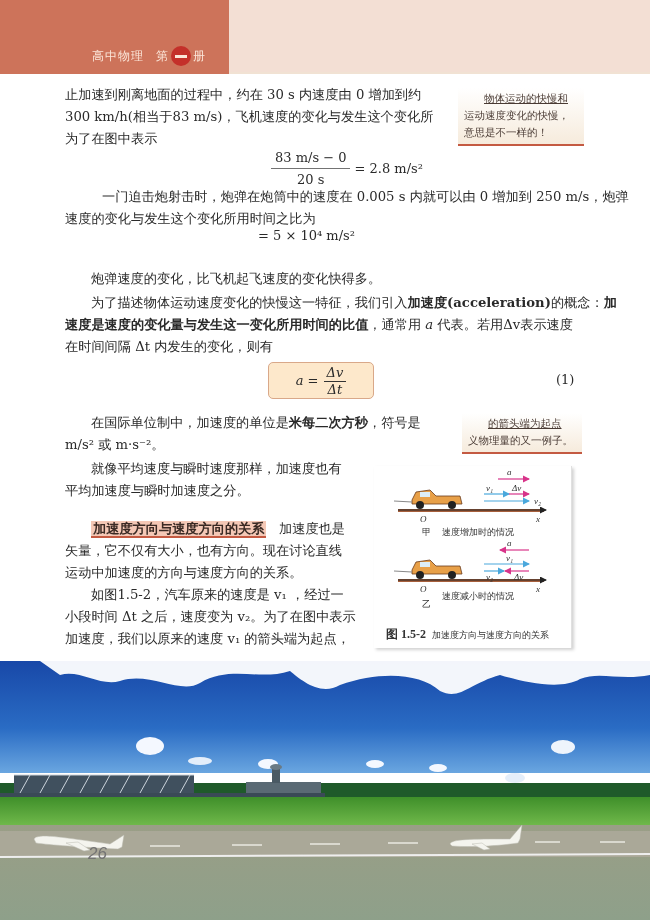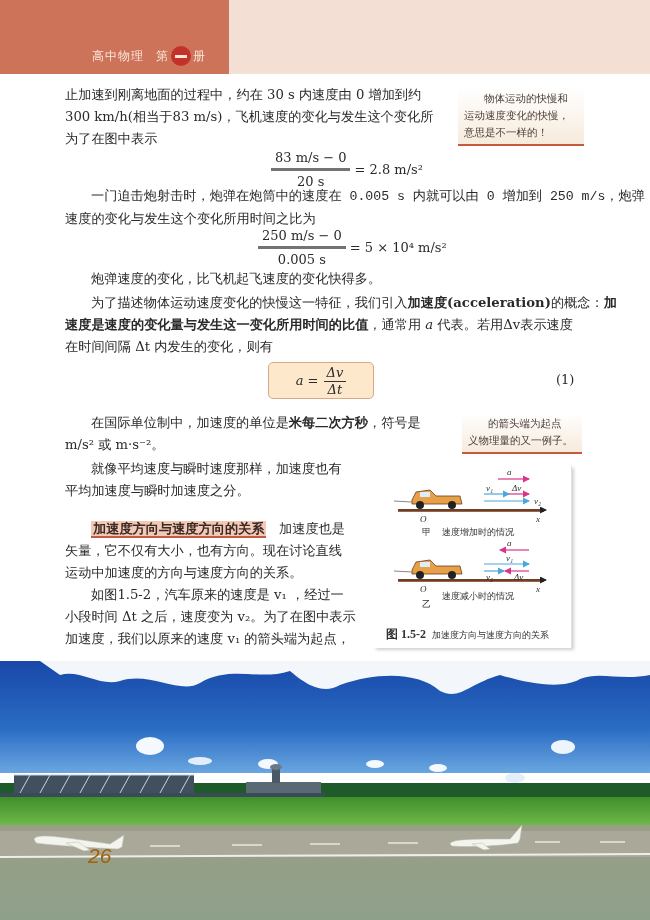--- a/index.html
+++ b/index.html
@@ -15,45 +15,45 @@
   .vol-badge::after { content: ""; position: absolute; left: 4px; right: 4px; top: 9px; height: 3px; background: #fbe5d8; }
 
   
   .p { position: absolute; font-size: 13.2px; line-height: 22px; color: #2a2a2a; font-family: "DejaVu Serif", "Liberation Serif", serif; }
   .bold { font-weight: bold; }
   .ital { font-style: italic; }
 
   
   .frac { position: absolute; display: flex; align-items: center; font-size: 13px; }
   .frac .fr { display: inline-flex; flex-direction: column; align-items: center; margin-right: 4px; }
-  .frac .num { padding: 0 4px 3px; border-bottom: 3px solid #737373; }
+  .frac .num { padding: 0 4px 3px; border-bottom: 1px solid #737373; }
   .frac .den { padding-top: 3px; }
 
   
   .note { position: absolute; background: linear-gradient(180deg, #ffffff 0%, #f6ebdc 100%); border-bottom: 2px solid #c45a42; font-family: "DejaVu Sans", sans-serif; font-size: 10.5px; line-height: 17px; color: #4a3b34; padding: 2px 6px 3px; }
-  .note .indent { padding-left: 20px; }
+  .note .indent { padding-left: 20px; text-decoration: underline; }
 
   
   .formula-box { position: absolute; left: 268px; top: 362px; width: 106px; height: 37px; background: #fde8cb; border: 1px solid #d9a889; border-radius: 5px; display: flex; align-items: center; justify-content: center; font-size: 13px; }
   .formula-box .fr { display: inline-flex; flex-direction: column; align-items: center; margin-left: 5px; }
   .formula-box .num { padding: 0 3px 1px; border-bottom: 1px solid #333; }
   .eq-no { position: absolute; left: 556px; top: 372px; font-size: 13px; }
 
   
   .hl { background: #f4c8b6; border-bottom: 2px solid #c45a42; font-family: "DejaVu Sans", sans-serif; font-weight: bold; color: #3a2a24; padding: 0 2px; }
 
   
   .figure { position: absolute; left: 374px; top: 466px; width: 198px; height: 182px; background: #fff; box-shadow: 2px 2px 3px rgba(0,0,0,0.18); border-right: 1px solid #e0e0e0; }
   .fig-caption-label { position: absolute; font-family: "DejaVu Sans", sans-serif; font-size: 9px; color: #333; }
   .fig-title { position: absolute; left: 12px; top: 160px; font-family: "DejaVu Sans", sans-serif; font-size: 9px; color: #333; white-space: nowrap; }
   .fig-title b { font-family: "Liberation Serif", serif; font-weight: bold; margin-right: 6px; font-size: 12px; }
 
   
   .photo { position: absolute; left: 0; top: 661px; width: 650px; height: 259px; overflow: hidden; }
-  .page-num { position: absolute; left: 88px; top: 844px; font-family: "Liberation Sans", sans-serif; font-style: italic; font-size: 21px; color: #a16207; }
+  .page-num { position: absolute; left: 88px; top: 844px; font-family: "Liberation Sans", sans-serif; font-style: italic; font-size: 17px; color: #737373; }
 </style>
 </head>
 <body>
 
 <div class="hdr-left"></div>
 <div class="hdr-right"></div>
 <div class="hdr-title">
   <span class="book">高中物理</span>
   <span>第</span>
   <span class="vol-badge"></span>
@@ -71,28 +71,24 @@
 </div>
 
 <div class="frac" style="left:271px; top:150px;">
   <span class="fr">
     <span class="num">83 m/s − 0</span>
     <span class="den">20 s</span>
   </span>
   <span>= 2.8 m/s²</span>
 </div>
 
-<div class="p" style="left:65px; top:186px; text-indent:26px;font-family:Liberation Mono, monospace;">一门迫击炮射击时，炮弹在炮筒中的速度在 0.005 s 内就可以由 0 增加到 250 m/s，炮弹</div>
+<div class="p" style="left:76px; top:186px; text-indent:26px;">一门迫击炮射击时，炮弹在炮筒中的速度在 0.005 s 内就可以由 0 增加到 250 m/s，炮弹</div>
 <div class="p" style="left:65px; top:208px;">速度的变化与发生这个变化所用时间之比为</div>
 
 <div class="frac" style="left:258px; top:228px;">
-  <span class="fr">
-    <span class="num">250 m/s − 0</span>
-    <span class="den">0.005 s</span>
-  </span>
   <span>= 5 × 10⁴ m/s²</span>
 </div>
 
 <div class="p" style="left:91px; top:268px;">炮弹速度的变化，比飞机起飞速度的变化快得多。</div>
 
 <div class="p" style="left:91px; top:292px; white-space:nowrap;">
   <span>为了描述物体运动速度变化的快慢这一特征，我们引入</span><span class="bold">加速度</span><span class="bold">(acceleration)</span><span>的概念：</span><span class="bold">加</span>
 </div>
 <div class="p" style="left:65px; top:314px; white-space:nowrap;">
   <span class="bold">速度是速度的变化量与发生这一变化所用时间的比值</span><span>，通常用 </span><span class="ital">a</span><span> 代表。若用Δv表示速度</span>

